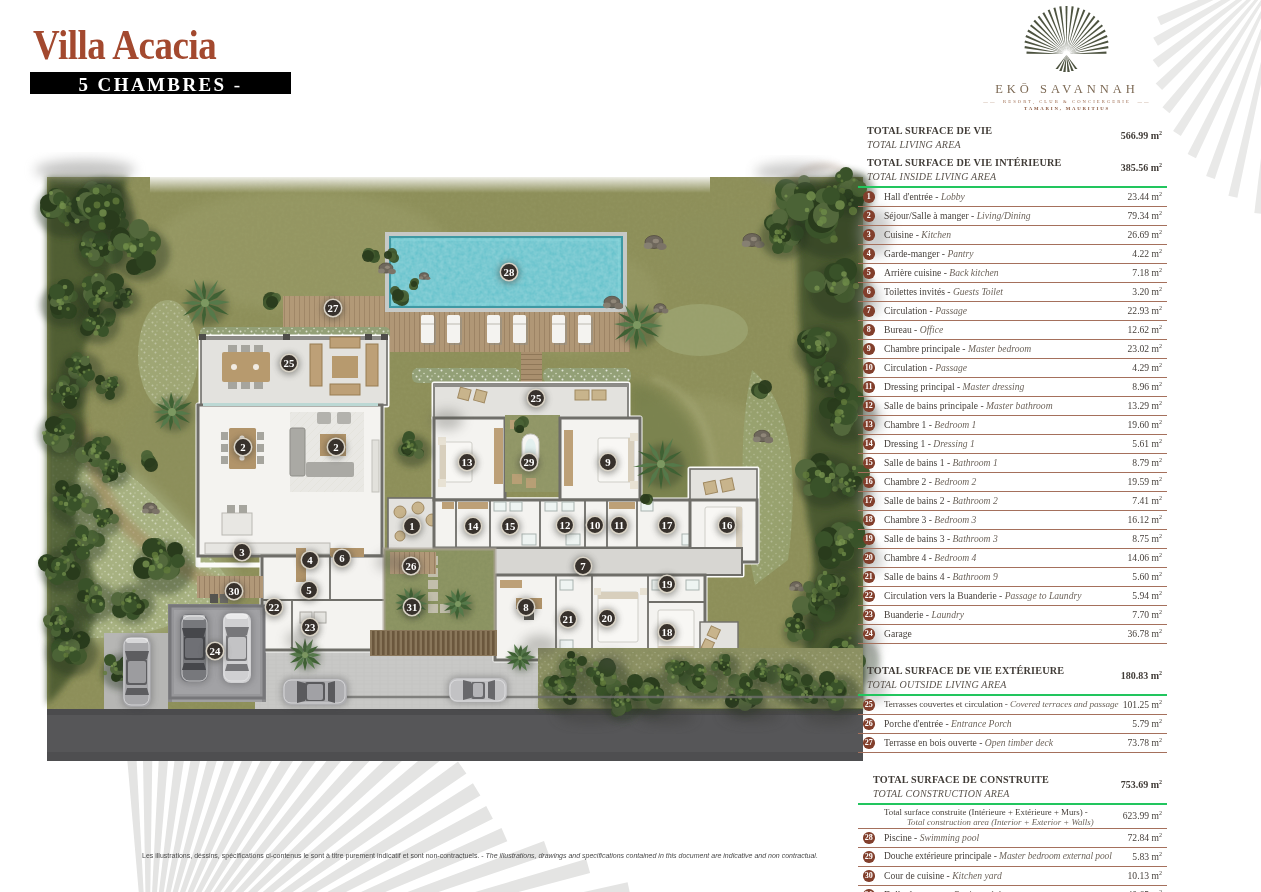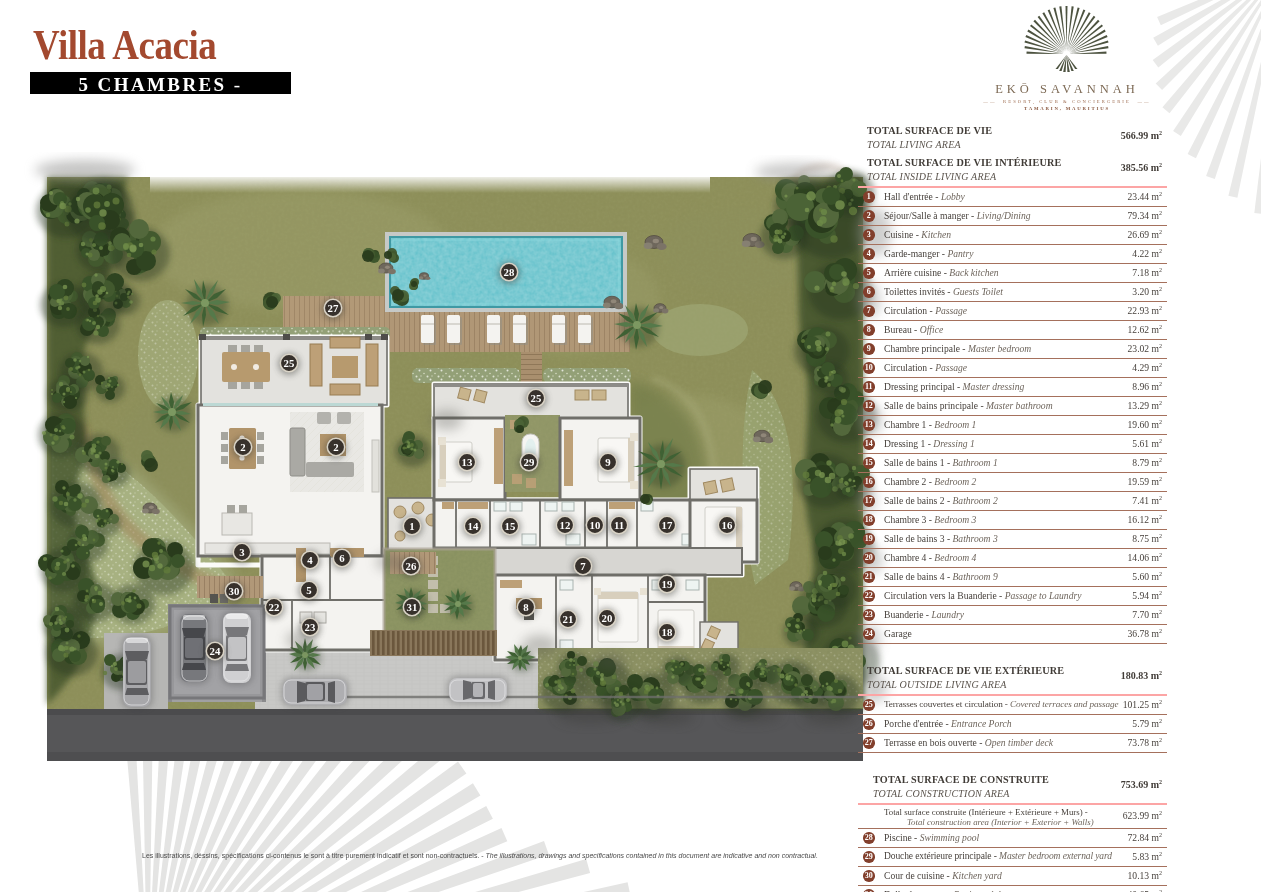--- a/index.html
+++ b/index.html
@@ -12,21 +12,21 @@
   .hdr .l1{position:absolute;left:9px;top:3px;font-size:10.2px;font-weight:bold;color:#413c37;letter-spacing:.2px;}
   .hdr .l2{position:absolute;left:9px;top:17px;font-size:10px;font-style:italic;color:#5b544d;letter-spacing:.2px;}
   .hdr .v{position:absolute;right:5px;top:8px;font-size:10px;font-weight:bold;color:#413c37;}
   .row{position:relative;height:18px;border-bottom:1px solid #a5705c;}
   .row .b{position:absolute;left:5px;top:3.2px;width:11.5px;height:11.5px;border-radius:50%;
           background:#823f2c;color:#fff;font-size:8px;font-weight:bold;text-align:center;line-height:12px;}
   .row .t{position:absolute;left:26px;top:3px;font-size:9.6px;color:#453f3a;white-space:nowrap;}
   .row .t i{color:#6e655c;}
   .row .v{position:absolute;right:5px;top:3px;font-size:9.6px;color:#453f3a;white-space:nowrap;}
   sup{font-size:6px;vertical-align:super;line-height:0;}
-  .thick{border-bottom:2px solid #fca5a5;}
+  .thick{border-bottom:2px solid #22c55e;}
   .mt{margin-top:18px;}
   .row2{height:23px;}
   .row2 .t2a{position:absolute;left:26px;top:1.5px;font-size:8.8px;color:#453f3a;white-space:nowrap;}
   .row2 .t2b{position:absolute;left:26px;top:11.5px;font-size:8.8px;font-style:italic;color:#6e655c;white-space:nowrap;margin-left:23px;}
 </style>
 </head>
 <body>
 <div id="page">
 <div id="planwrap" class="abs" style="left:0;top:0;width:1261px;height:892px;pointer-events:none;z-index:0;">
 <svg width="1261" height="892" viewBox="0 0 1261 892" xmlns="http://www.w3.org/2000/svg">
@@ -2843,21 +2843,21 @@
       </div>
 
     <div class="row">
         <span class="b">28</span>
         <span class="t">Piscine - <i>Swimming pool</i></span>
         <span class="v">72.84&nbsp;m<sup>2</sup></span>
       </div>
 
     <div class="row">
         <span class="b">29</span>
-        <span class="t" style="font-size:9.5px;letter-spacing:-0.1px;">Douche extérieure principale - <i>Master bedroom external yard</i></span>
+        <span class="t" style="font-size:9.5px;letter-spacing:-0.1px;">Douche extérieure principale - <i>Master bedroom external pool</i></span>
         <span class="v">5.83&nbsp;m<sup>2</sup></span>
       </div>
 
     <div class="row">
         <span class="b">30</span>
         <span class="t">Cour de cuisine - <i>Kitchen yard</i></span>
         <span class="v">10.13&nbsp;m<sup>2</sup></span>
       </div>
 
     <div class="row">

